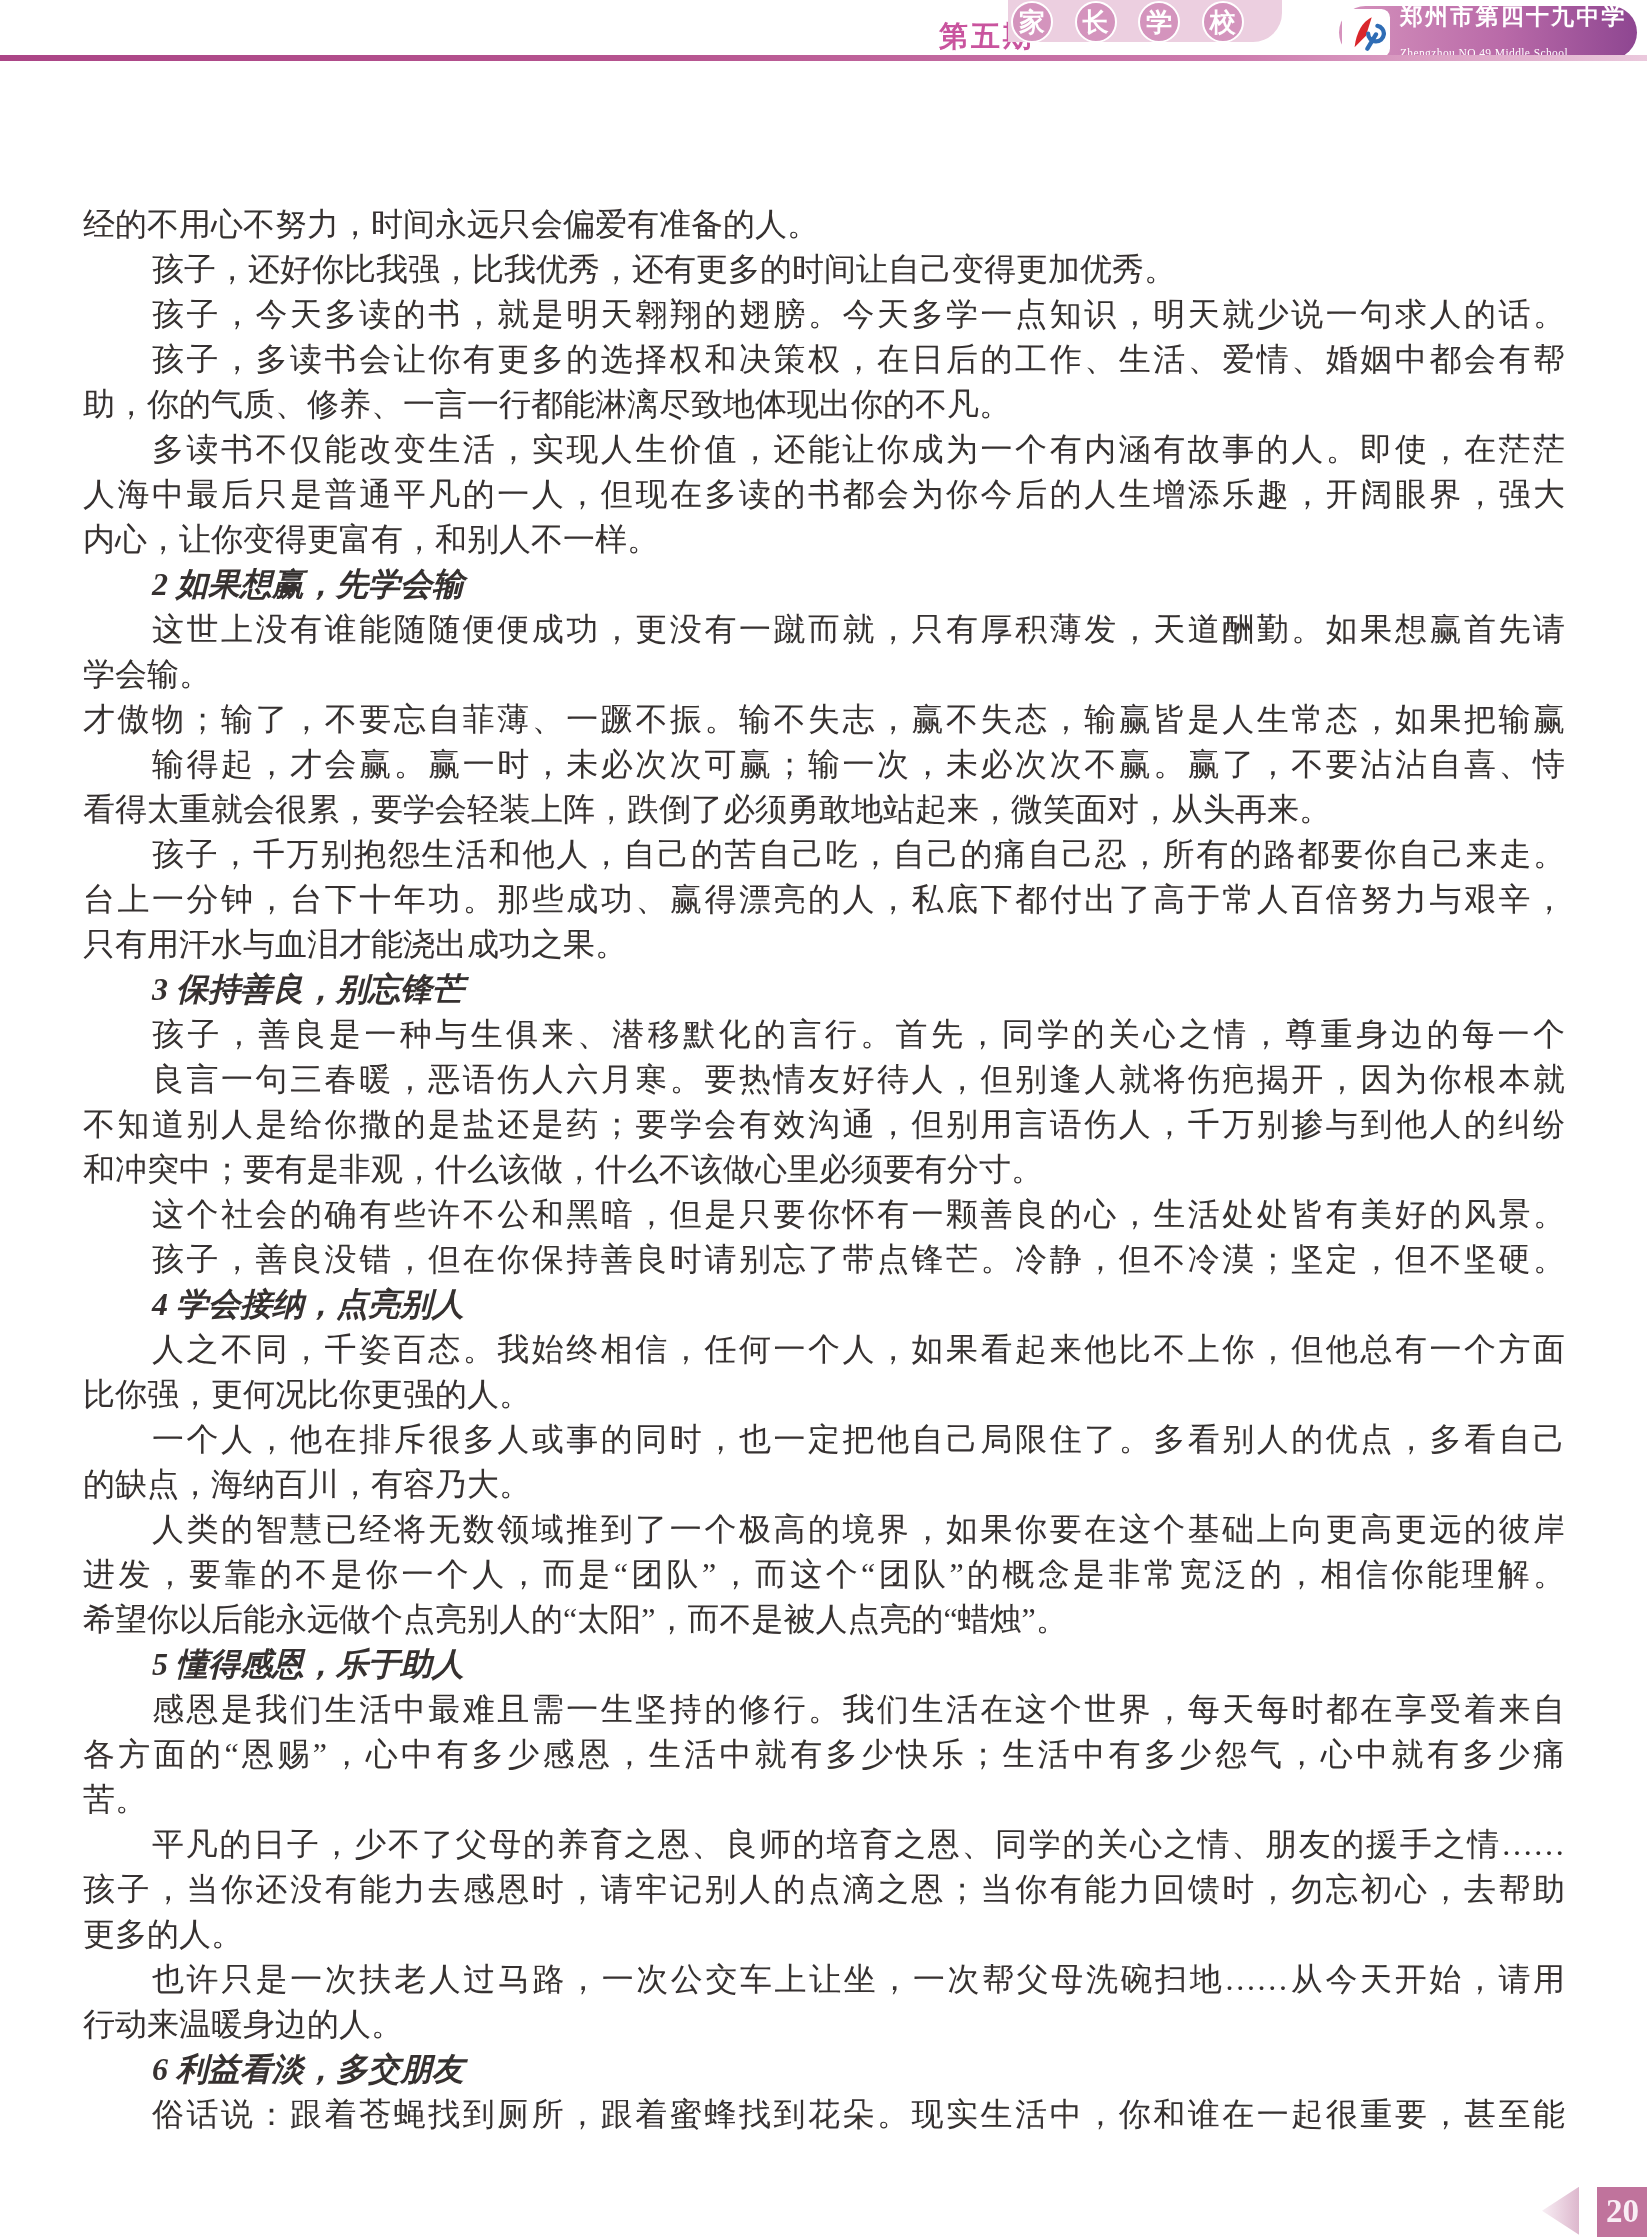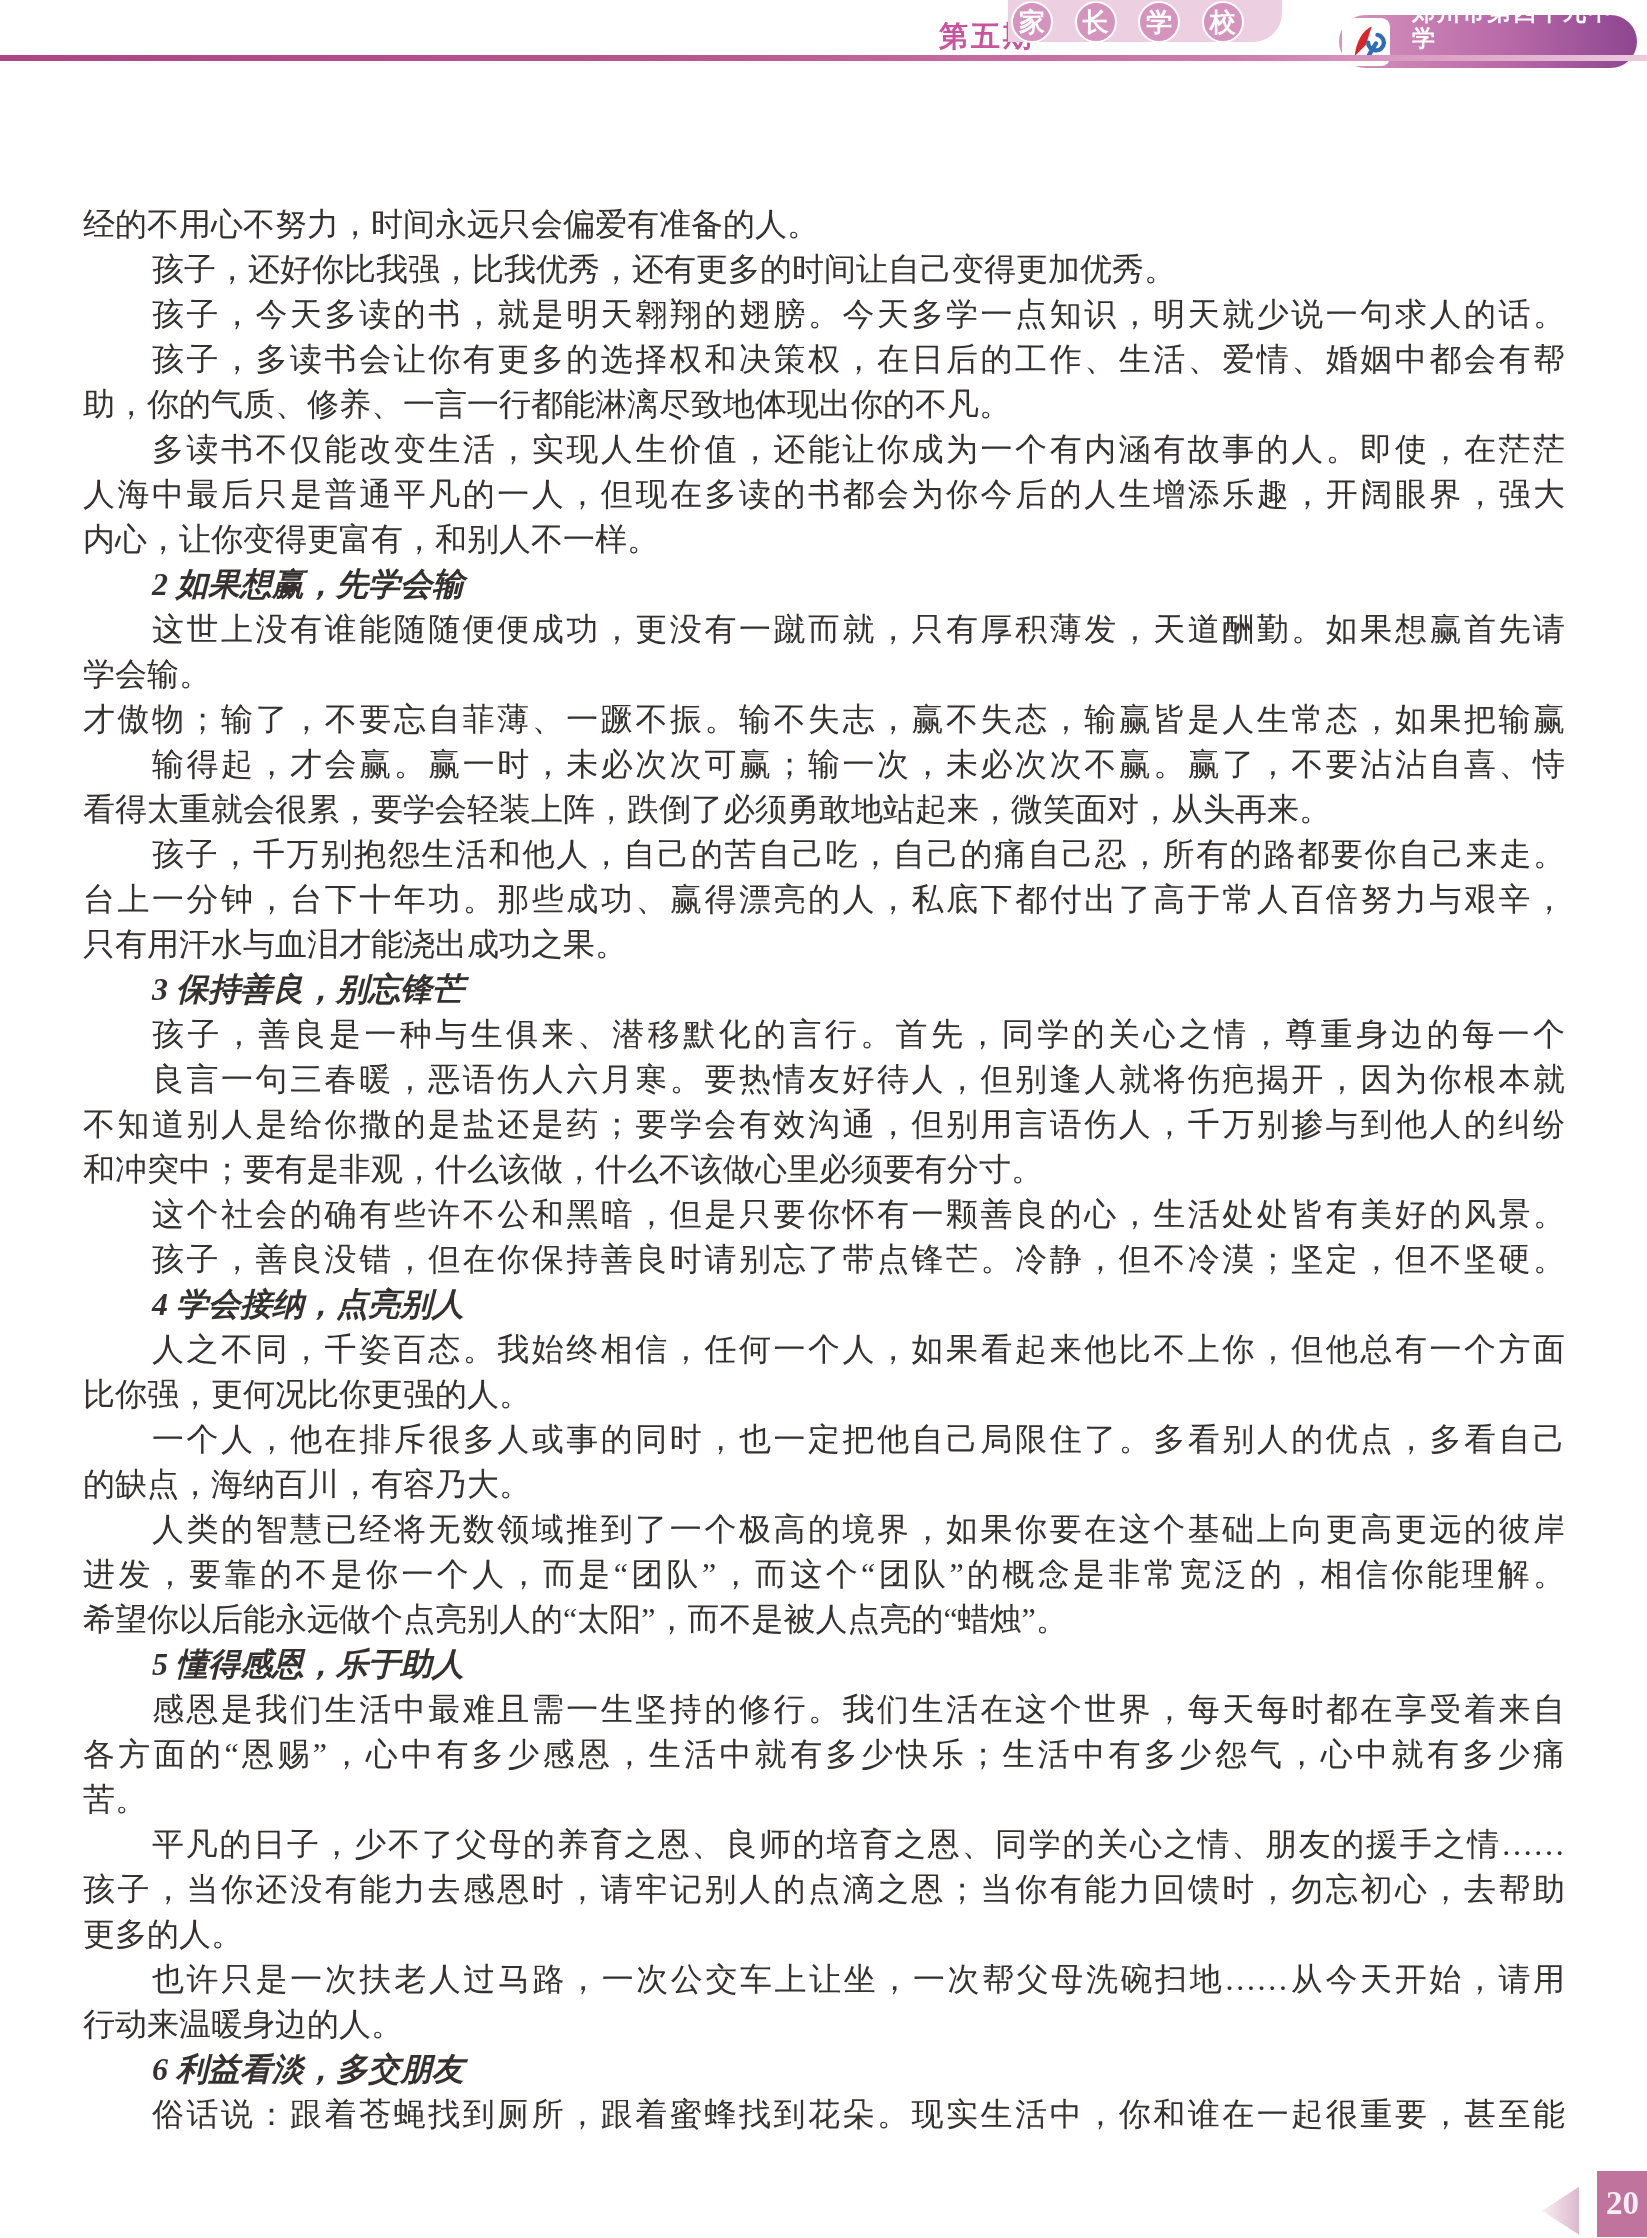--- a/index.html
+++ b/index.html
@@ -22,24 +22,24 @@
     position:absolute;left:1011px;top:1.4px;display:flex;gap:21.6px;
   }
   .badge{
     width:42px;height:42px;border-radius:50%;
     background:#d494bd;border:2.2px solid #ffffff;box-sizing:border-box;
     color:#ffffff;font-family:"Liberation Sans","DejaVu Sans",sans-serif;
     font-size:26px;font-weight:bold;
     display:flex;align-items:center;justify-content:center;
   }
   .banner{
-    position:absolute;left:1339px;top:15px;width:298px;height:53px;
+    position:absolute;left:1339px;top:6px;width:298px;height:53px;
     border-radius:27px;
     background:linear-gradient(90deg,#d693bd 0%,#b96aa8 55%,#8e4691 100%);
-    display:flex;align-items:center;gap:12px;
+    display:flex;align-items:center;
   }
   .logo{
     width:48px;height:48px;margin-left:2.9px;flex:0 0 auto;
     background:#ffffff;border-radius:8.6px;
     display:flex;align-items:center;justify-content:center;
   }
   .banner-names{margin-left:10px;color:#ffffff;}
   .banner-cn{
     font-family:"Liberation Serif","DejaVu Serif",serif;
     font-size:23px;font-weight:bold;letter-spacing:2.2px;line-height:26px;
@@ -66,21 +66,21 @@
   .line.just{text-align-last:justify;white-space:normal;}
   .line.ind{text-indent:69px;}
   .line.bold{font-weight:bold;font-style:italic;}
   
   .corner-tri{
     position:absolute;right:69px;bottom:4.3px;width:37px;height:48px;
     background:linear-gradient(270deg,#ddb7cd 0%,#f8eef4 100%);
     clip-path:polygon(100% 0,100% 100%,0 50%);
   }
   .pagenum{
-    position:absolute;right:0;bottom:2.2px;width:51px;height:66px;
+    position:absolute;right:0;bottom:2.2px;width:51px;height:50px;
     background:#c0739c;color:#f9edf5;
     font-family:"Liberation Serif","DejaVu Serif",serif;
     font-size:33px;font-weight:bold;
     display:flex;align-items:center;justify-content:center;
   }
 </style>
 </head>
 <body>
 
 <div>

